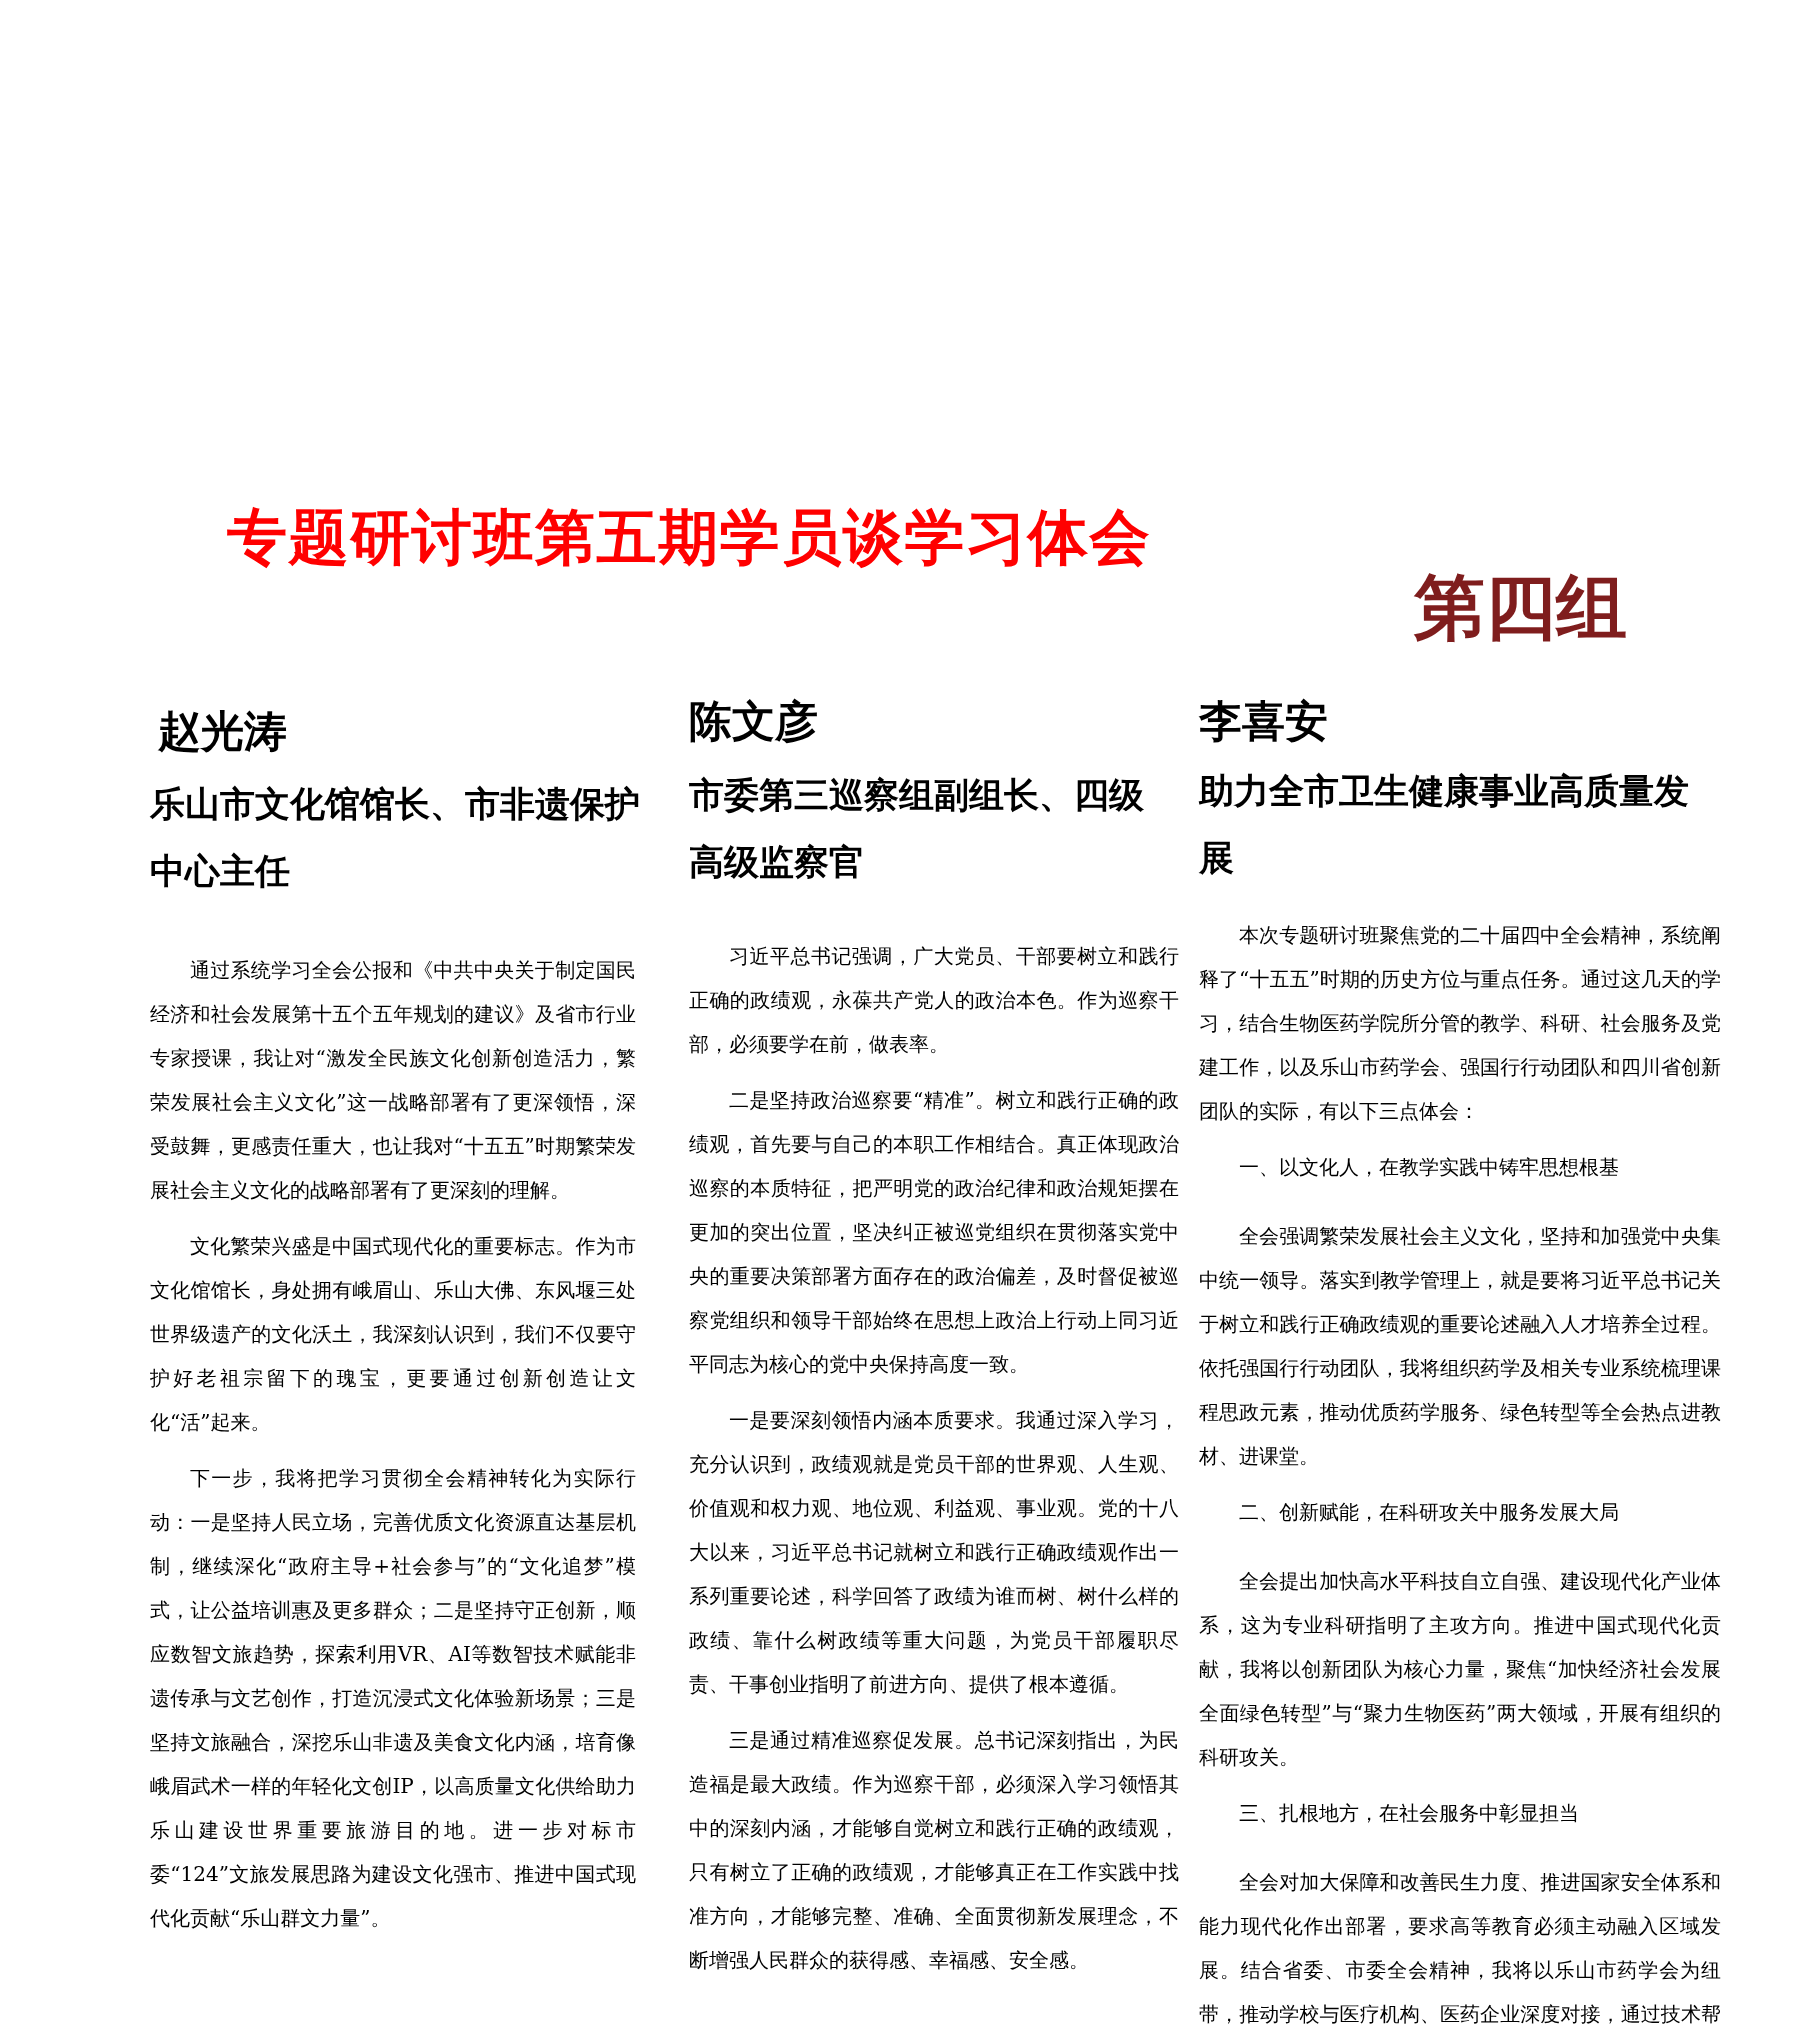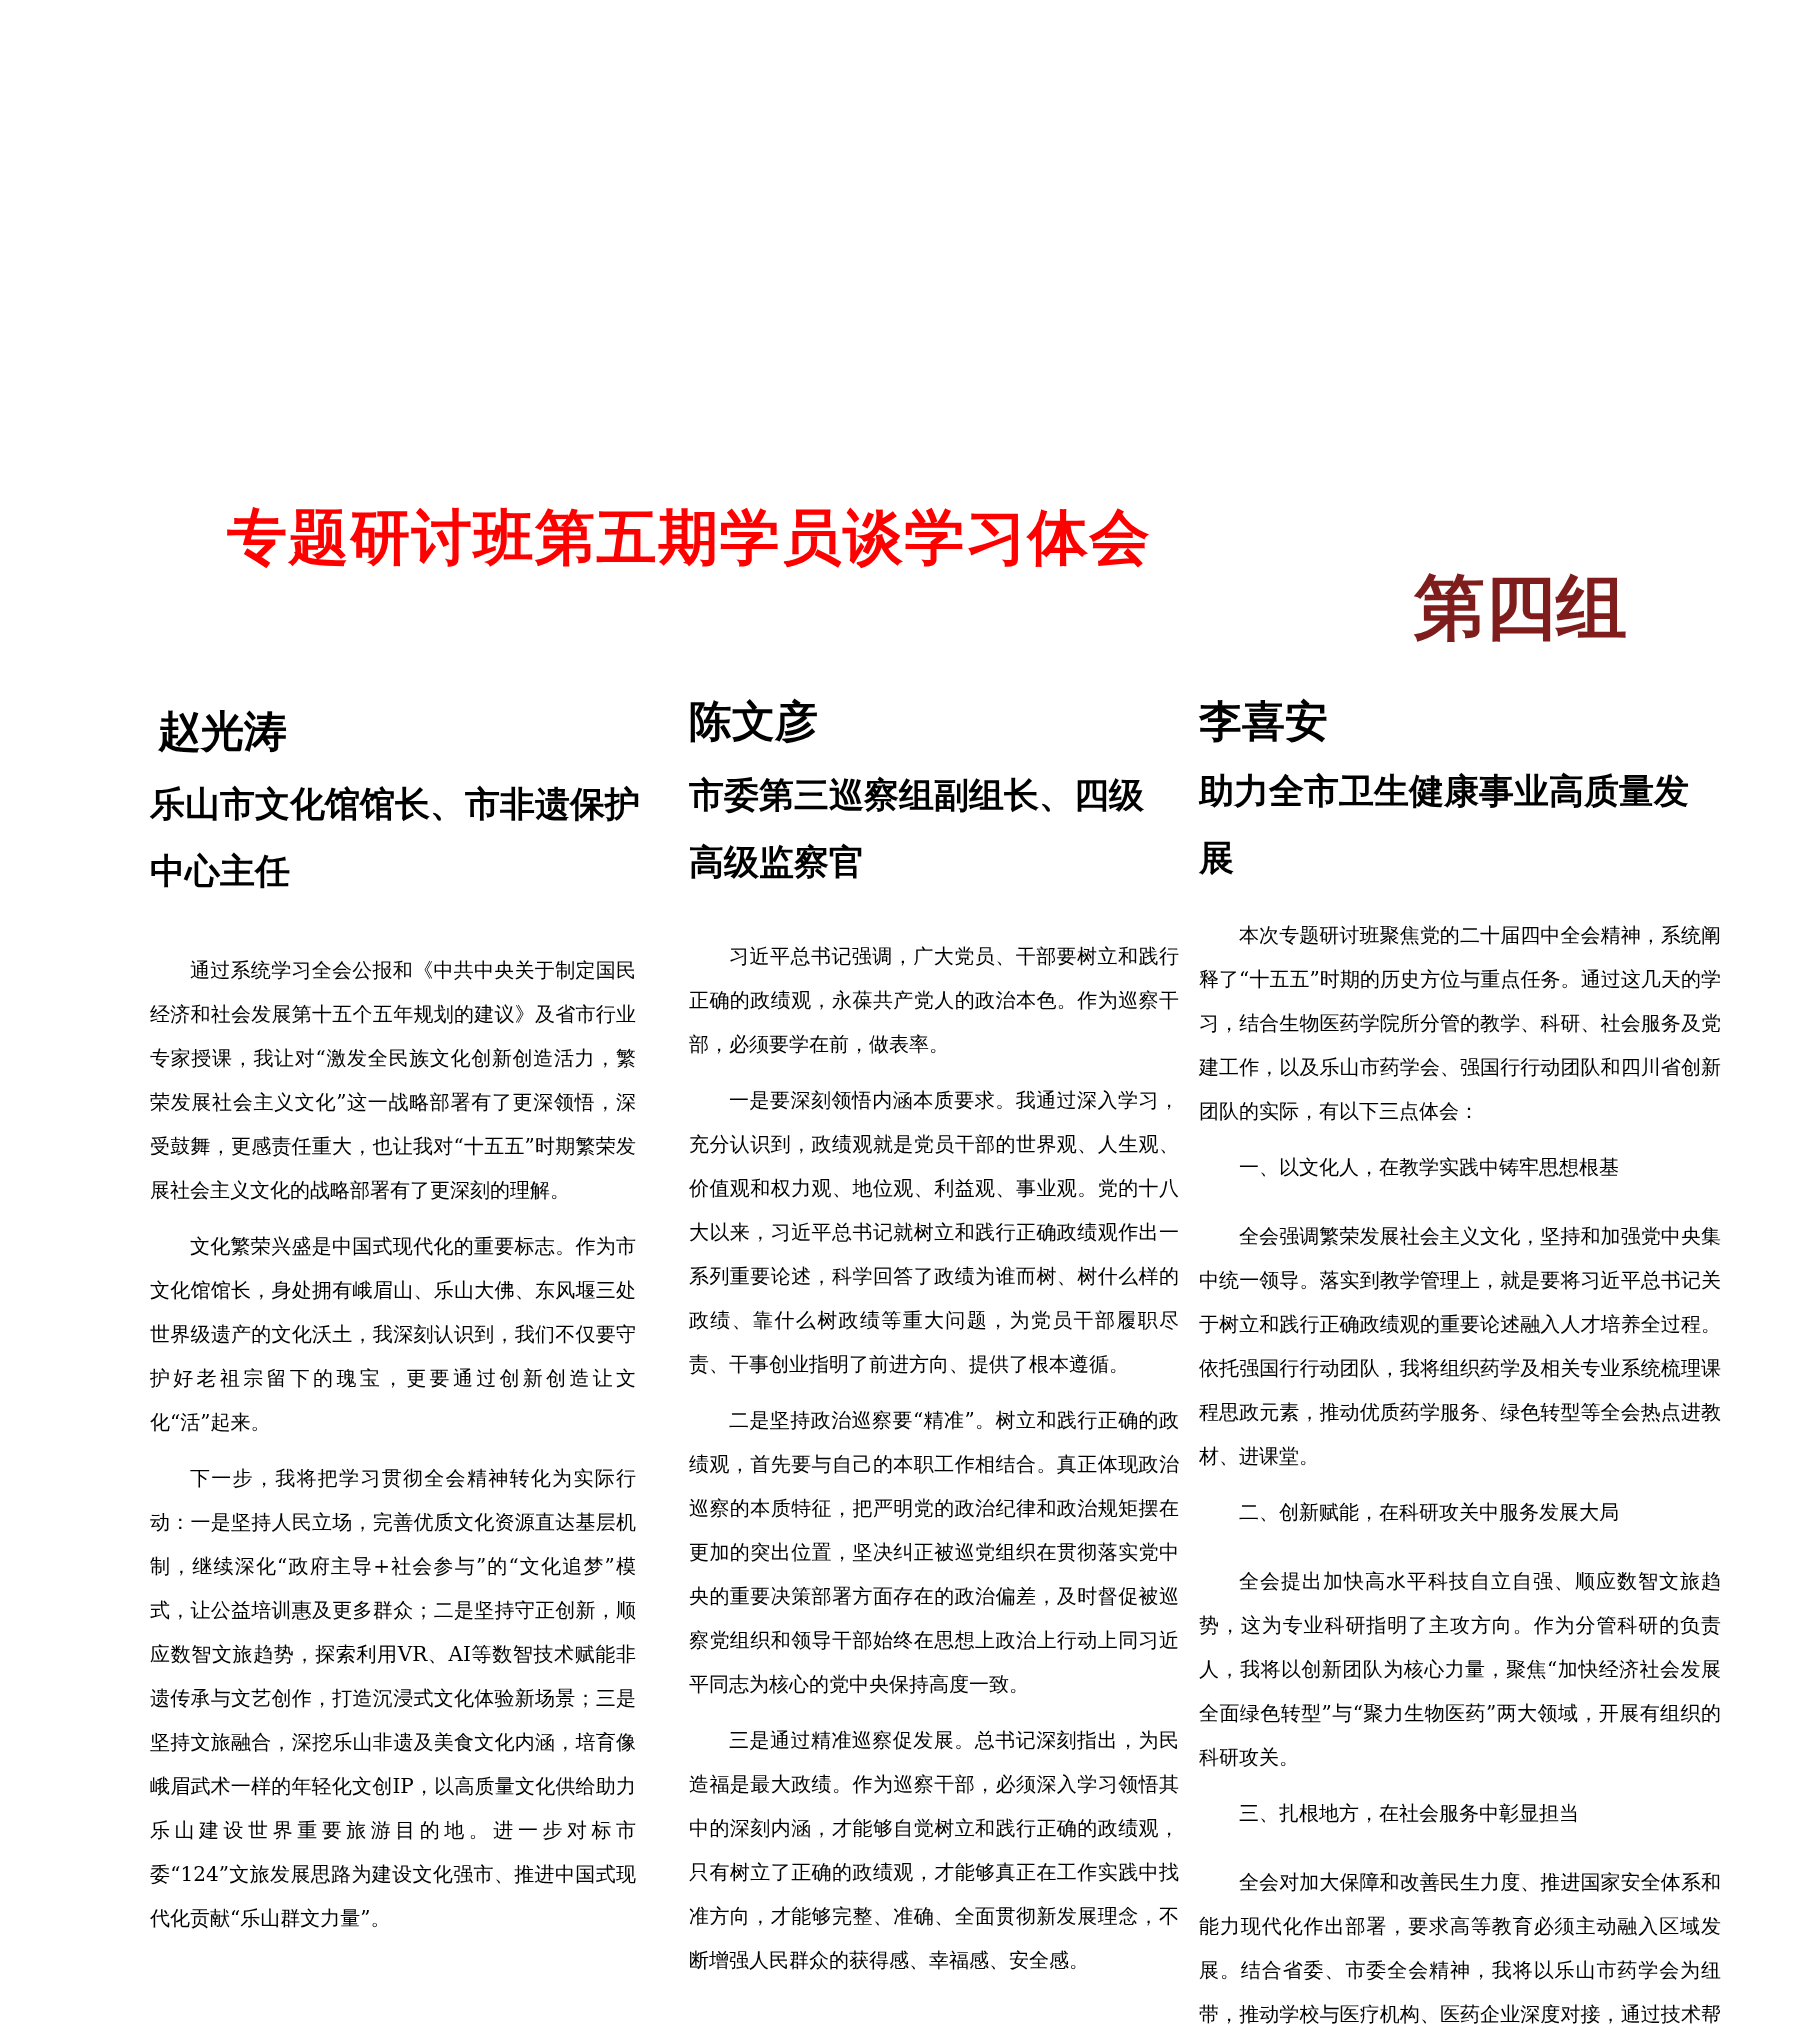--- a/index.html
+++ b/index.html
@@ -53,32 +53,32 @@
     <p>文化繁荣兴盛是中国式现代化的重要标志。作为市文化馆馆长，身处拥有峨眉山、乐山大佛、东风堰三处世界级遗产的文化沃土，我深刻认识到，我们不仅要守护好老祖宗留下的瑰宝，更要通过创新创造让文化“活”起来。</p>
     <p>下一步，我将把学习贯彻全会精神转化为实际行动：一是坚持人民立场，完善优质文化资源直达基层机制，继续深化“政府主导+社会参与”的“文化追梦”模式，让公益培训惠及更多群众；二是坚持守正创新，顺应数智文旅趋势，探索利用VR、AI等数智技术赋能非遗传承与文艺创作，打造沉浸式文化体验新场景；三是坚持文旅融合，深挖乐山非遗及美食文化内涵，培育像峨眉武术一样的年轻化文创IP，以高质量文化供给助力乐山建设世界重要旅游目的地。进一步对标市委“124”文旅发展思路为建设文化强市、推进中国式现代化贡献“乐山群文力量”。</p>
   </div>
 </section>
 
 <section class="col col-2">
   <div class="name" style="left:0; top:701px;">陈文彦</div>
   <div class="role" style="left:0; top:761px; width:486px;">市委第三巡察组副组长、四级高级监察官</div>
   <div class="body" style="left:0; top:934px; width:490px;">
     <p>习近平总书记强调，广大党员、干部要树立和践行正确的政绩观，永葆共产党人的政治本色。作为巡察干部，必须要学在前，做表率。</p>
+    <p>二是坚持政治巡察要“精准”。树立和践行正确的政绩观，首先要与自己的本职工作相结合。真正体现政治巡察的本质特征，把严明党的政治纪律和政治规矩摆在更加的突出位置，坚决纠正被巡党组织在贯彻落实党中央的重要决策部署方面存在的政治偏差，及时督促被巡察党组织和领导干部始终在思想上政治上行动上同习近平同志为核心的党中央保持高度一致。</p>
     <p>一是要深刻领悟内涵本质要求。我通过深入学习，充分认识到，政绩观就是党员干部的世界观、人生观、价值观和权力观、地位观、利益观、事业观。党的十八大以来，习近平总书记就树立和践行正确政绩观作出一系列重要论述，科学回答了政绩为谁而树、树什么样的政绩、靠什么树政绩等重大问题，为党员干部履职尽责、干事创业指明了前进方向、提供了根本遵循。</p>
-    <p>二是坚持政治巡察要“精准”。树立和践行正确的政绩观，首先要与自己的本职工作相结合。真正体现政治巡察的本质特征，把严明党的政治纪律和政治规矩摆在更加的突出位置，坚决纠正被巡党组织在贯彻落实党中央的重要决策部署方面存在的政治偏差，及时督促被巡察党组织和领导干部始终在思想上政治上行动上同习近平同志为核心的党中央保持高度一致。</p>
     <p>三是通过精准巡察促发展。总书记深刻指出，为民造福是最大政绩。作为巡察干部，必须深入学习领悟其中的深刻内涵，才能够自觉树立和践行正确的政绩观，只有树立了正确的政绩观，才能够真正在工作实践中找准方向，才能够完整、准确、全面贯彻新发展理念，不断增强人民群众的获得感、幸福感、安全感。</p>
   </div>
 </section>
 
 <section class="col col-3">
   <div class="name" style="left:0; top:701px;">李喜安</div>
   <div class="role" style="left:0; top:757px; width:522px;">助力全市卫生健康事业高质量发展</div>
   <div class="body" style="left:0; top:913px; width:522px;">
     <p>本次专题研讨班聚焦党的二十届四中全会精神，系统阐释了“十五五”时期的历史方位与重点任务。通过这几天的学习，结合生物医药学院所分管的教学、科研、社会服务及党建工作，以及乐山市药学会、强国行行动团队和四川省创新团队的实际，有以下三点体会：</p>
     <p class="heading">一、以文化人，在教学实践中铸牢思想根基</p>
     <p>全会强调繁荣发展社会主义文化，坚持和加强党中央集中统一领导。落实到教学管理上，就是要将习近平总书记关于树立和践行正确政绩观的重要论述融入人才培养全过程。依托强国行行动团队，我将组织药学及相关专业系统梳理课程思政元素，推动优质药学服务、绿色转型等全会热点进教材、进课堂。</p>
     <p class="heading">二、创新赋能，在科研攻关中服务发展大局</p>
-    <p>全会提出加快高水平科技自立自强、顺应数智文旅趋势，这为专业科研指明了主攻方向。作为分管科研的负责人，我将以创新团队为核心力量，聚焦“加快经济社会发展全面绿色转型”与“聚力生物医药”两大领域，开展有组织的科研攻关。</p>
+    <p>全会提出加快高水平科技自立自强、建设现代化产业体系，这为专业科研指明了主攻方向。推进中国式现代化贡献，我将以创新团队为核心力量，聚焦“加快经济社会发展全面绿色转型”与“聚力生物医药”两大领域，开展有组织的科研攻关。</p>
     <p class="heading">三、扎根地方，在社会服务中彰显担当</p>
     <p>全会对加大保障和改善民生力度、推进国家安全体系和能力现代化作出部署，要求高等教育必须主动融入区域发展。结合省委、市委全会精神，我将以乐山市药学会为纽带，推动学校与医疗机构、医药企业深度对接，通过技术帮扶、人才培养、科普宣教等方式，助力全市卫生健康事业高质量发展。</p>
   </div>
 </section>
 
 
 </body></html>

